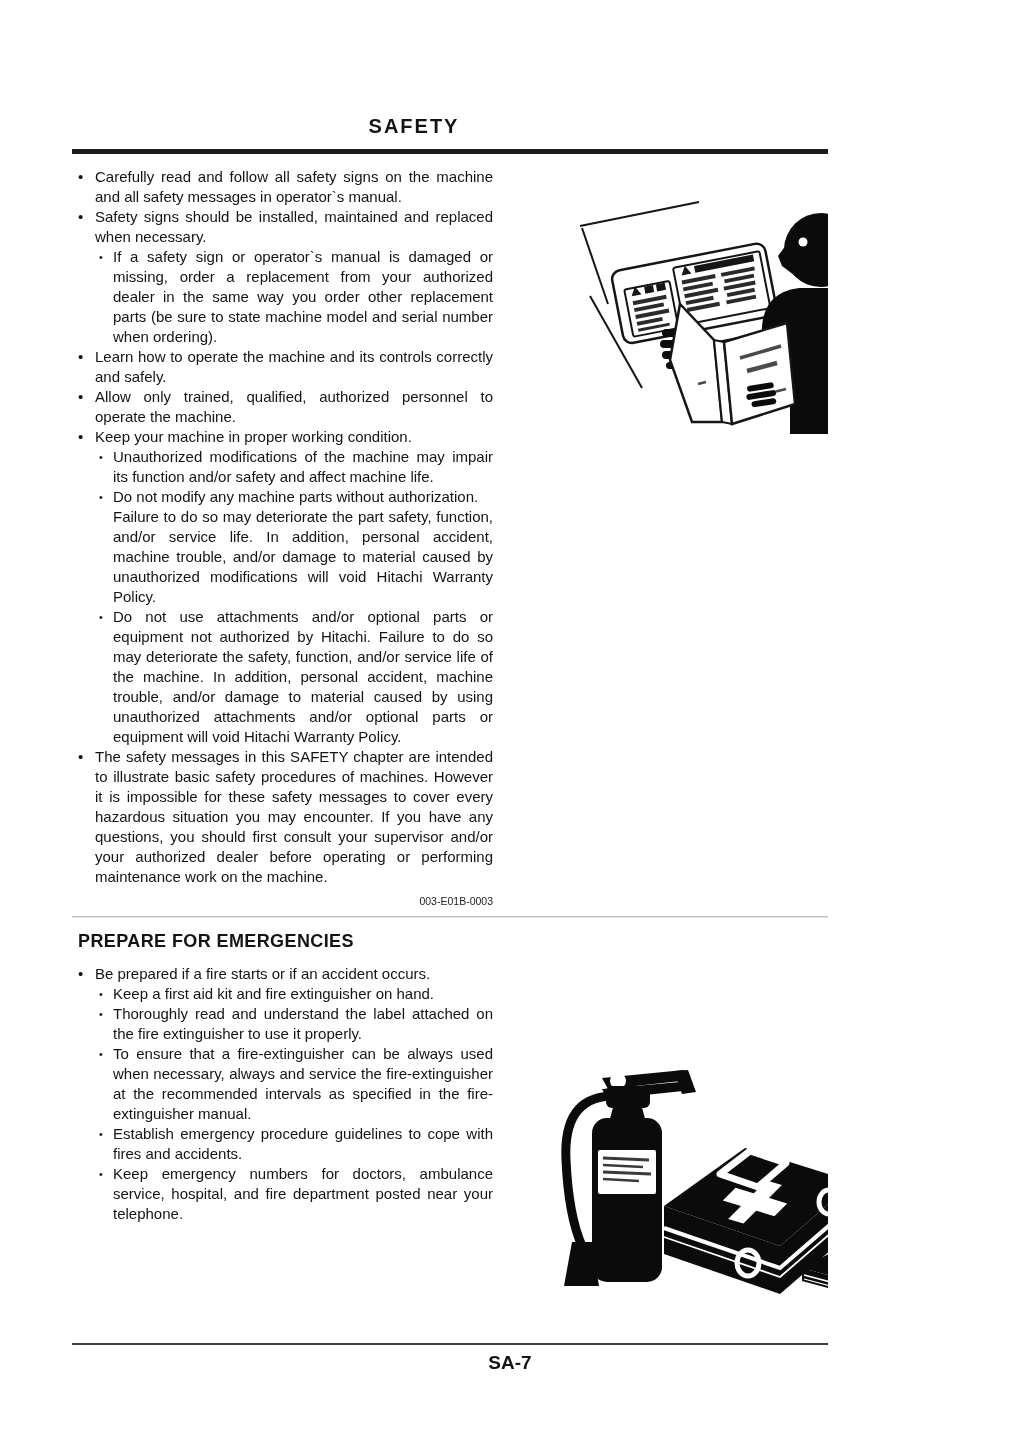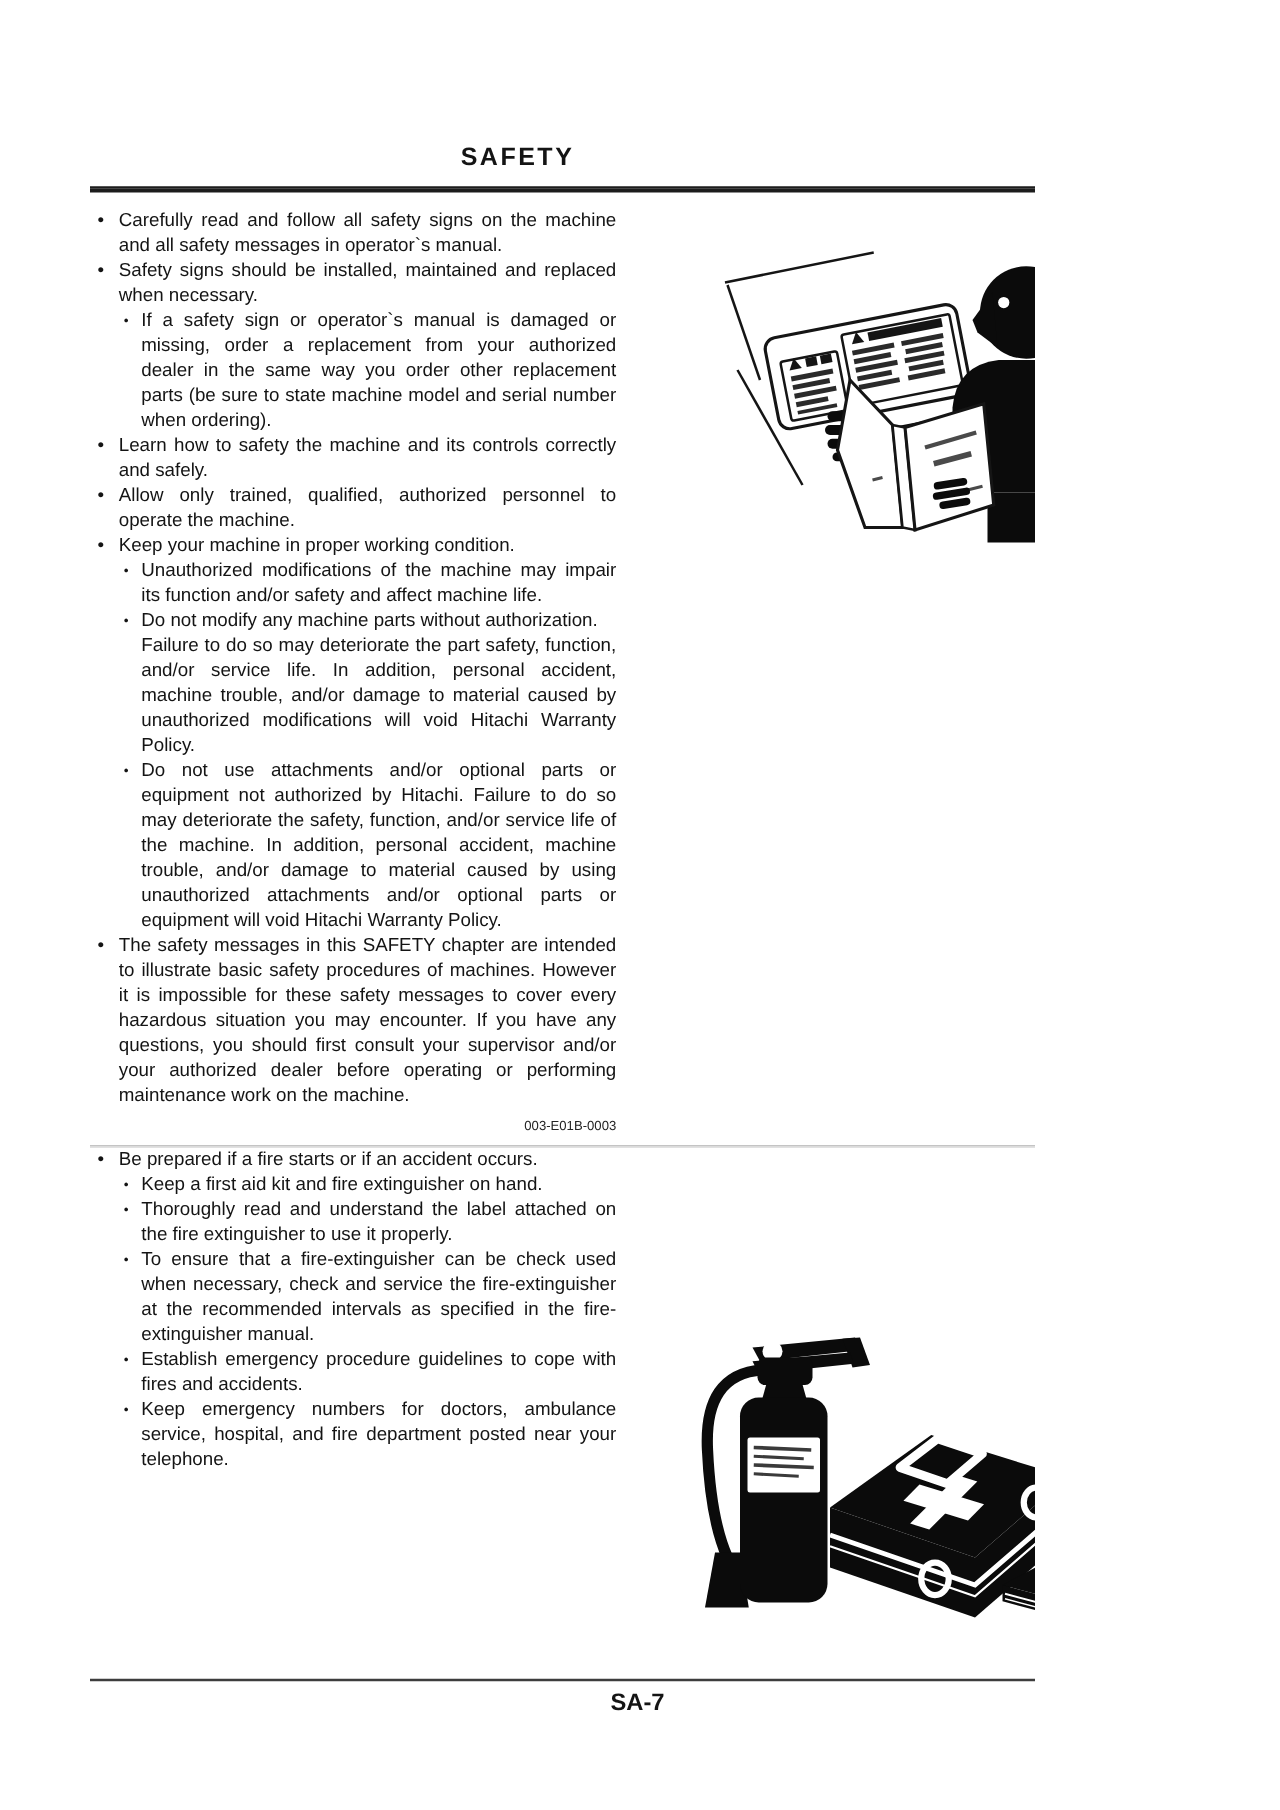--- a/index.html
+++ b/index.html
@@ -59,21 +59,21 @@
       <div class="li bullet">
           <span class="mk">•</span>
           <span class="txt">Safety signs should be installed, maintained and replaced when necessary.</span>
         </div>
       <div class="li sub">
           <span class="mk">•</span>
           <span class="txt">If a safety sign or operator`s manual is damaged or missing, order a replacement from your authorized dealer in the same way you order other replacement parts (be sure to state machine model and serial number when ordering).</span>
         </div>
       <div class="li bullet">
           <span class="mk">•</span>
-          <span class="txt">Learn how to safety the machine and its controls correctly and safely.</span>
+          <span class="txt">Learn how to operate the machine and its controls correctly and safely.</span>
         </div>
       <div class="li bullet">
           <span class="mk">•</span>
           <span class="txt">Allow only trained, qualified, authorized personnel to operate the machine.</span>
         </div>
       <div class="li bullet">
           <span class="mk">•</span>
           <span class="txt">Keep your machine in proper working condition.</span>
         </div>
       <div class="li sub">
@@ -94,37 +94,41 @@
       <div class="li bullet">
           <span class="mk">•</span>
           <span class="txt">The safety messages in this SAFETY chapter are intended to illustrate basic safety procedures of machines. However it is impossible for these safety messages to cover every hazardous situation you may encounter. If you have any questions, you should first consult your supervisor and/or your authorized dealer before operating or performing maintenance work on the machine.</span>
         </div>
     </div>
 
     <div class="ref-code">003-E01B-0003</div>
 
     <div class="sep"></div>
 
+    <div class="sec2-head">
+      <div class="sec-heading">PREPARE FOR EMERGENCIES</div>
+      <div class="sec2-code">004-E01A-0437</div>
+    </div>
 
     <div class="list">
       <div class="li bullet">
           <span class="mk">•</span>
           <span class="txt">Be prepared if a fire starts or if an accident occurs.</span>
         </div>
       <div class="li sub">
           <span class="mk">•</span>
           <span class="txt">Keep a first aid kit and fire extinguisher on hand.</span>
         </div>
       <div class="li sub">
           <span class="mk">•</span>
           <span class="txt">Thoroughly read and understand the label attached on the fire extinguisher to use it properly.</span>
         </div>
       <div class="li sub">
           <span class="mk">•</span>
-          <span class="txt">To ensure that a fire-extinguisher can be check used when necessary, check and service the fire-extinguisher at the recommended intervals as specified in the fire-extinguisher manual.</span>
+          <span class="txt">To ensure that a fire-extinguisher can be always used when necessary, always and service the fire-extinguisher at the recommended intervals as specified in the fire-extinguisher manual.</span>
         </div>
       <div class="li sub">
           <span class="mk">•</span>
           <span class="txt">Establish emergency procedure guidelines to cope with fires and accidents.</span>
         </div>
       <div class="li sub">
           <span class="mk">•</span>
           <span class="txt">Keep emergency numbers for doctors, ambulance service, hospital, and fire department posted near your telephone.</span>
         </div>
     </div>

